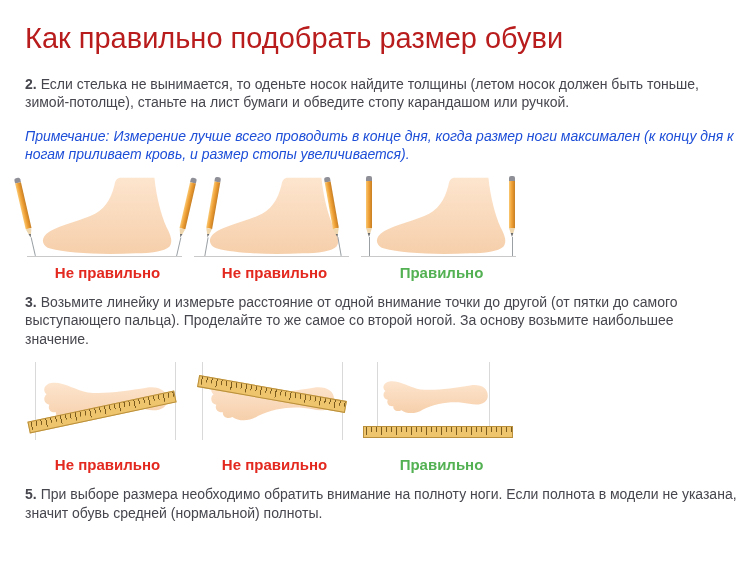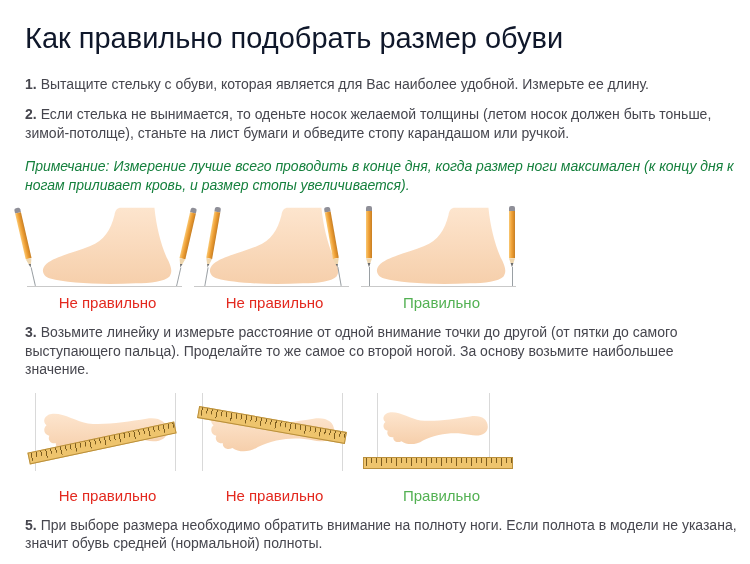--- a/index.html
+++ b/index.html
@@ -1,27 +1,27 @@
 <!DOCTYPE html>
 <html lang="ru"><head>
 <meta charset="utf-8">
 <style>
   html,body{margin:0;padding:0;background:#fff;}
   body{width:750px;height:564px;overflow:hidden;
        font-family:"Liberation Sans","DejaVu Sans",sans-serif;color:#46464e;}
   .page{padding:16px 12px 0 25px;}
 
-  h1.title{font-size:29px;font-weight:400;color:#0f172a;margin:6px 0 20px;}
+  h1.title{font-size:29px;font-weight:400;color:#b91c1c;margin:6px 0 20px;}
 
   p.step{font-size:14px;line-height:1.32;margin:0 0 12px;}
   p.step b{font-weight:700;margin-right:4px;}
-  p.note{font-size:14px;line-height:1.32;font-style:italic;color:#15803d;margin:15px 0 10px;}
+  p.note{font-size:14px;line-height:1.32;font-style:italic;color:#1d4ed8;margin:15px 0 10px;}
 
   .fig-row{display:flex;margin:10px 0 12px;}
-  .fig{width:165px;margin-right:2px;}
+  .fig{width:165px;margin-right:2px;font-weight:bold;}
   .fig-canvas{position:relative;width:165px;}
   .row-pencil .fig-canvas{height:86px;}
   .row-ruler  .fig-canvas{height:92px;}
   .caption{text-align:center;font-size:15px;margin-top:4px;}
 
   .baseline{position:absolute;left:2px;right:8px;bottom:3px;height:1px;background:#c9c9c9;}
   .guide{position:absolute;top:2px;bottom:12px;width:1px;background:#d9d9d9;}
 
   .foot-side{position:absolute;left:12px;bottom:4px;width:140px;height:80px;}
   .foot-print{position:absolute;left:14px;top:14px;width:132px;height:50px;}
@@ -68,24 +68,21 @@
         <stop offset="1" stop-color="#f6cfab"></stop>
     </linearGradient>
   </defs>
 </svg>
 
 <div class="page">
 
   <h1 class="title">Как правильно подобрать размер обуви</h1>
 
   <p class="step">
-    <b>1.</b><span>Вытащите стельку с обуви, которая является для Вас наиболее удобной. Измерьте ее длину.</span>
-  </p>
-  <p class="step">
-    <b>2.</b><span>Если стелька не вынимается, то оденьте носок желаемой толщины (летом носок должен быть тоньше, зимой-потолще), станьте на лист бумаги и обведите стопу карандашом или ручкой.</span>
+    <b>2.</b><span>Если стелька не вынимается, то оденьте носок найдите толщины (летом носок должен быть тоньше, зимой-потолще), станьте на лист бумаги и обведите стопу карандашом или ручкой.</span>
   </p>
   <p class="note">Примечание: Измерение лучше всего проводить в конце дня, когда размер ноги максимален (к концу дня к ногам приливает кровь, и размер стопы увеличивается).</p>
 
   <div class="fig-row row-pencil">
 
     <div class="fig fp1">
       <div class="fig-canvas">
         <div class="baseline"></div>
         <svg class="foot-side" viewBox="0 0 150 86">
           <path d="M14 78 C6 76 3 68 10 62 C20 54 40 50 57 43 C72 37 79 26 83 10 C84 4 86 2 90 2 L126 2 C128 22 133 42 139 55 C144 64 146 71 142 76 C137 81 122 83 106 83 C70 85 32 83 14 78 Z" fill="url(#footGrad)"></path>

